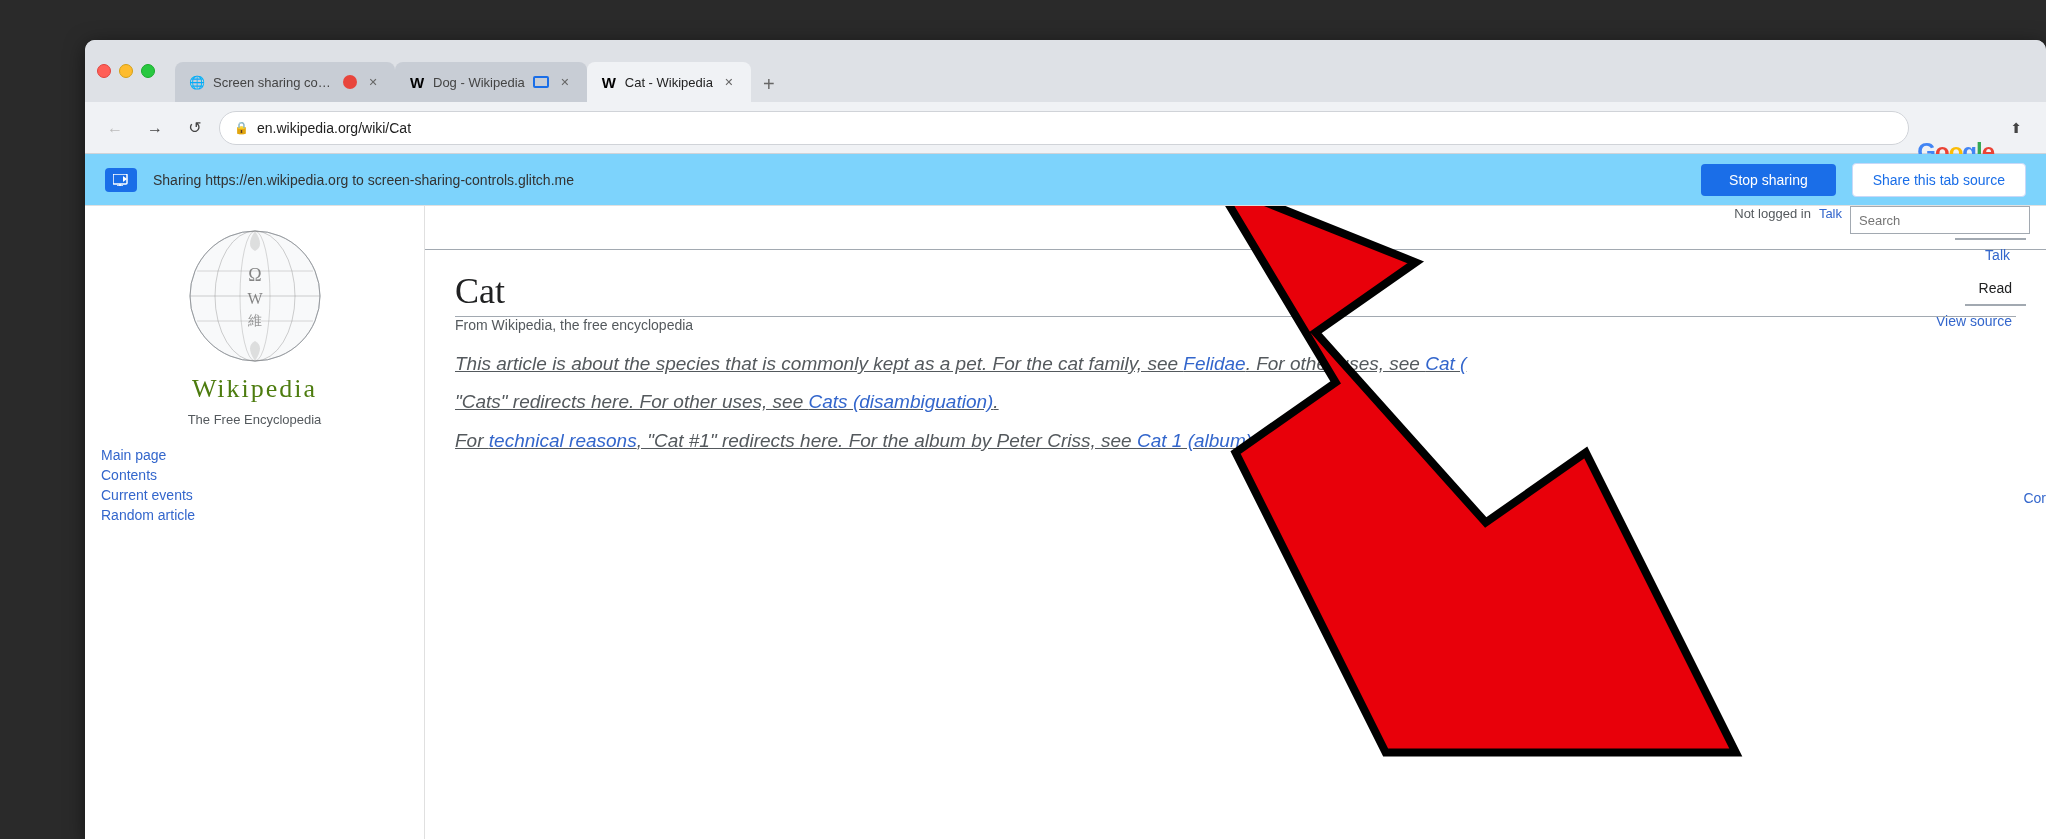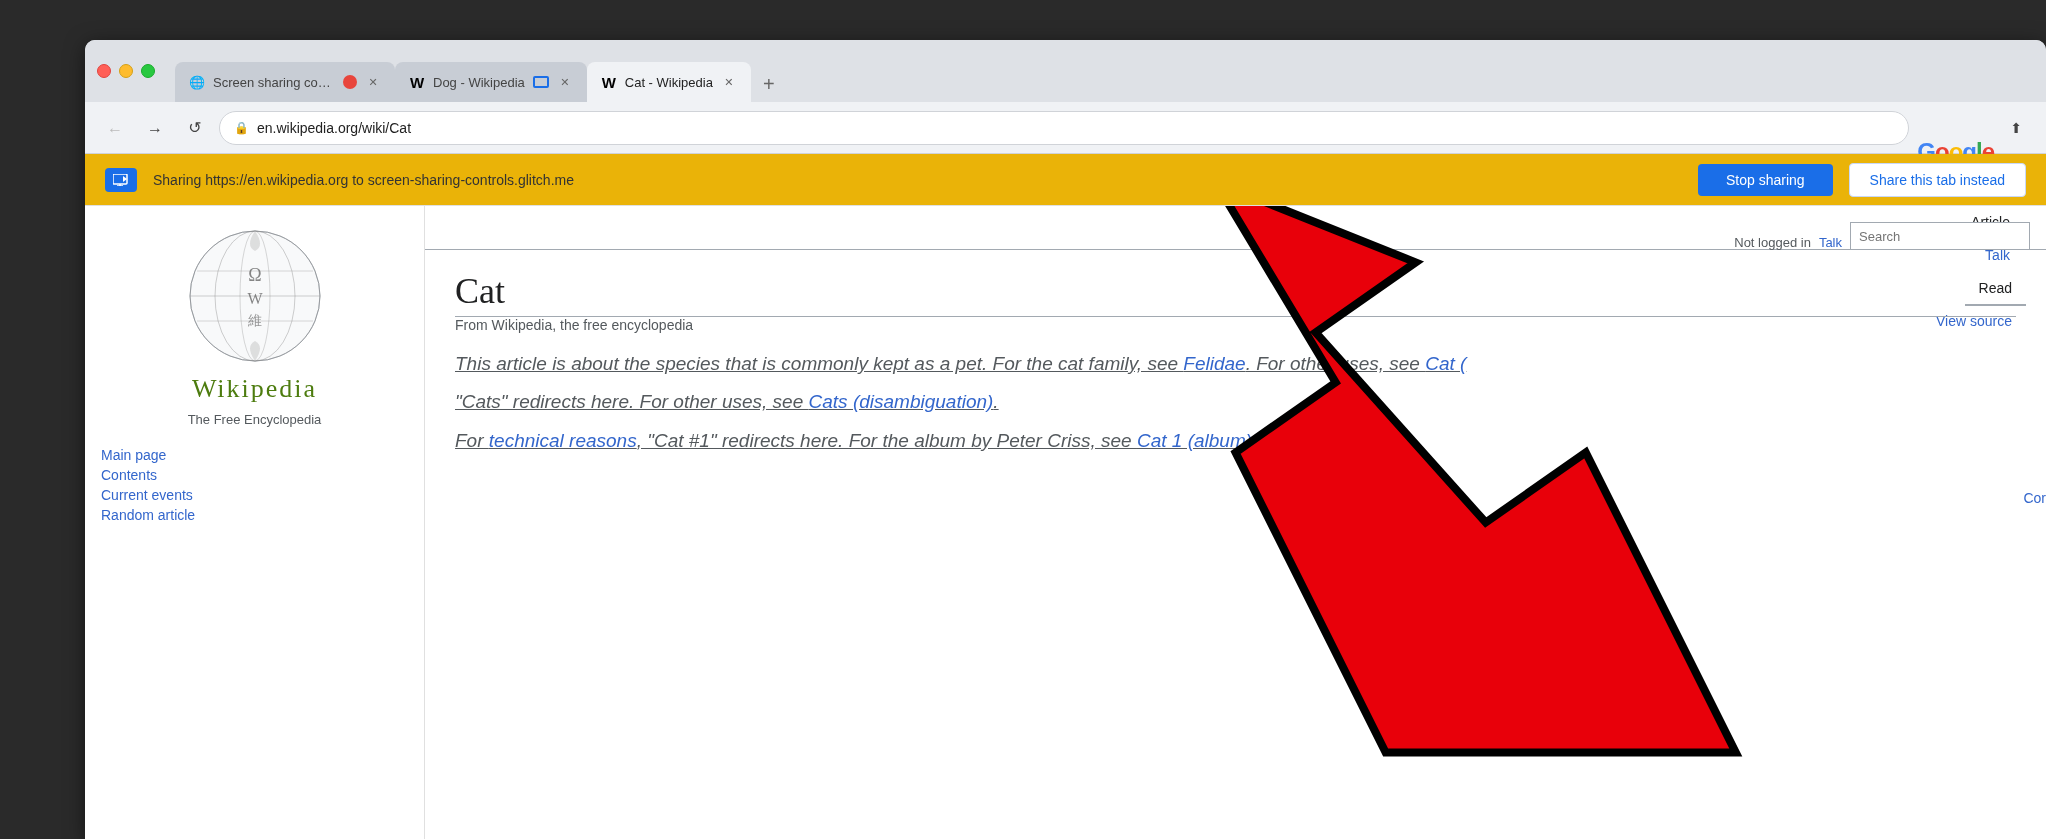--- a/index.html
+++ b/index.html
@@ -205,21 +205,21 @@
       letter-spacing: -1px;
       margin-top: 48px;
     }
     .g-blue { color: #4285f4; }
     .g-red { color: #ea4335; }
     .g-yellow { color: #fbbc05; }
     .g-green { color: #34a853; }
 
     
     .sharing-bar {
-      background: #eab308;
+      background: #7dd3fc;
       border-bottom: 1px solid #e0e0e0;
       height: 52px;
       display: flex;
       align-items: center;
       padding: 0 20px;
       gap: 16px;
       flex-shrink: 0;
     }
 
     .sharing-icon {
@@ -404,21 +404,21 @@
       text-decoration: none;
     }
 
     
     .wiki-user-area {
       position: absolute;
       top: 0;
       right: 0;
       height: 44px;
       display: flex;
-      align-items: flex-end;
+      align-items: flex-start;
       gap: 8px;
       padding: 0 16px;
       font-size: 13px;
     }
 
     .wiki-not-logged {
       color: #54595d;
     }
     .wiki-user-link {
       color: #3366cc;
@@ -512,21 +512,21 @@
     <div class="sharing-icon">
       <svg width="16" height="12" viewBox="0 0 16 12">
         <rect x="0" y="0" width="14" height="10" fill="none" stroke="white" stroke-width="1.5" rx="1"></rect>
         <line x1="7" y1="10" x2="7" y2="12" stroke="white" stroke-width="1.5"></line>
         <line x1="4" y1="12" x2="10" y2="12" stroke="white" stroke-width="1.5"></line>
         <polygon points="10,2 14,5 10,8" fill="white"></polygon>
       </svg>
     </div>
     <span class="sharing-text">Sharing https://en.wikipedia.org to screen-sharing-controls.glitch.me</span>
     <button class="btn-stop-sharing">Stop sharing</button>
-    <button class="btn-share-tab">Share this tab instead</button>
+    <button class="btn-share-tab">Share this tab source</button>
   </div>
 
   <div class="page-content">
 
     <div class="wiki-sidebar">
       <svg class="wiki-globe-svg" viewBox="0 0 140 140">
         <circle cx="70" cy="70" r="65" fill="#f8f9fa" stroke="#a2a9b1" stroke-width="1"></circle>
 
         <ellipse cx="70" cy="70" rx="65" ry="65" fill="none" stroke="#888" stroke-width="0.8" opacity="0.6"></ellipse>
         <ellipse cx="70" cy="70" rx="40" ry="65" fill="none" stroke="#888" stroke-width="0.8" opacity="0.5"></ellipse>

